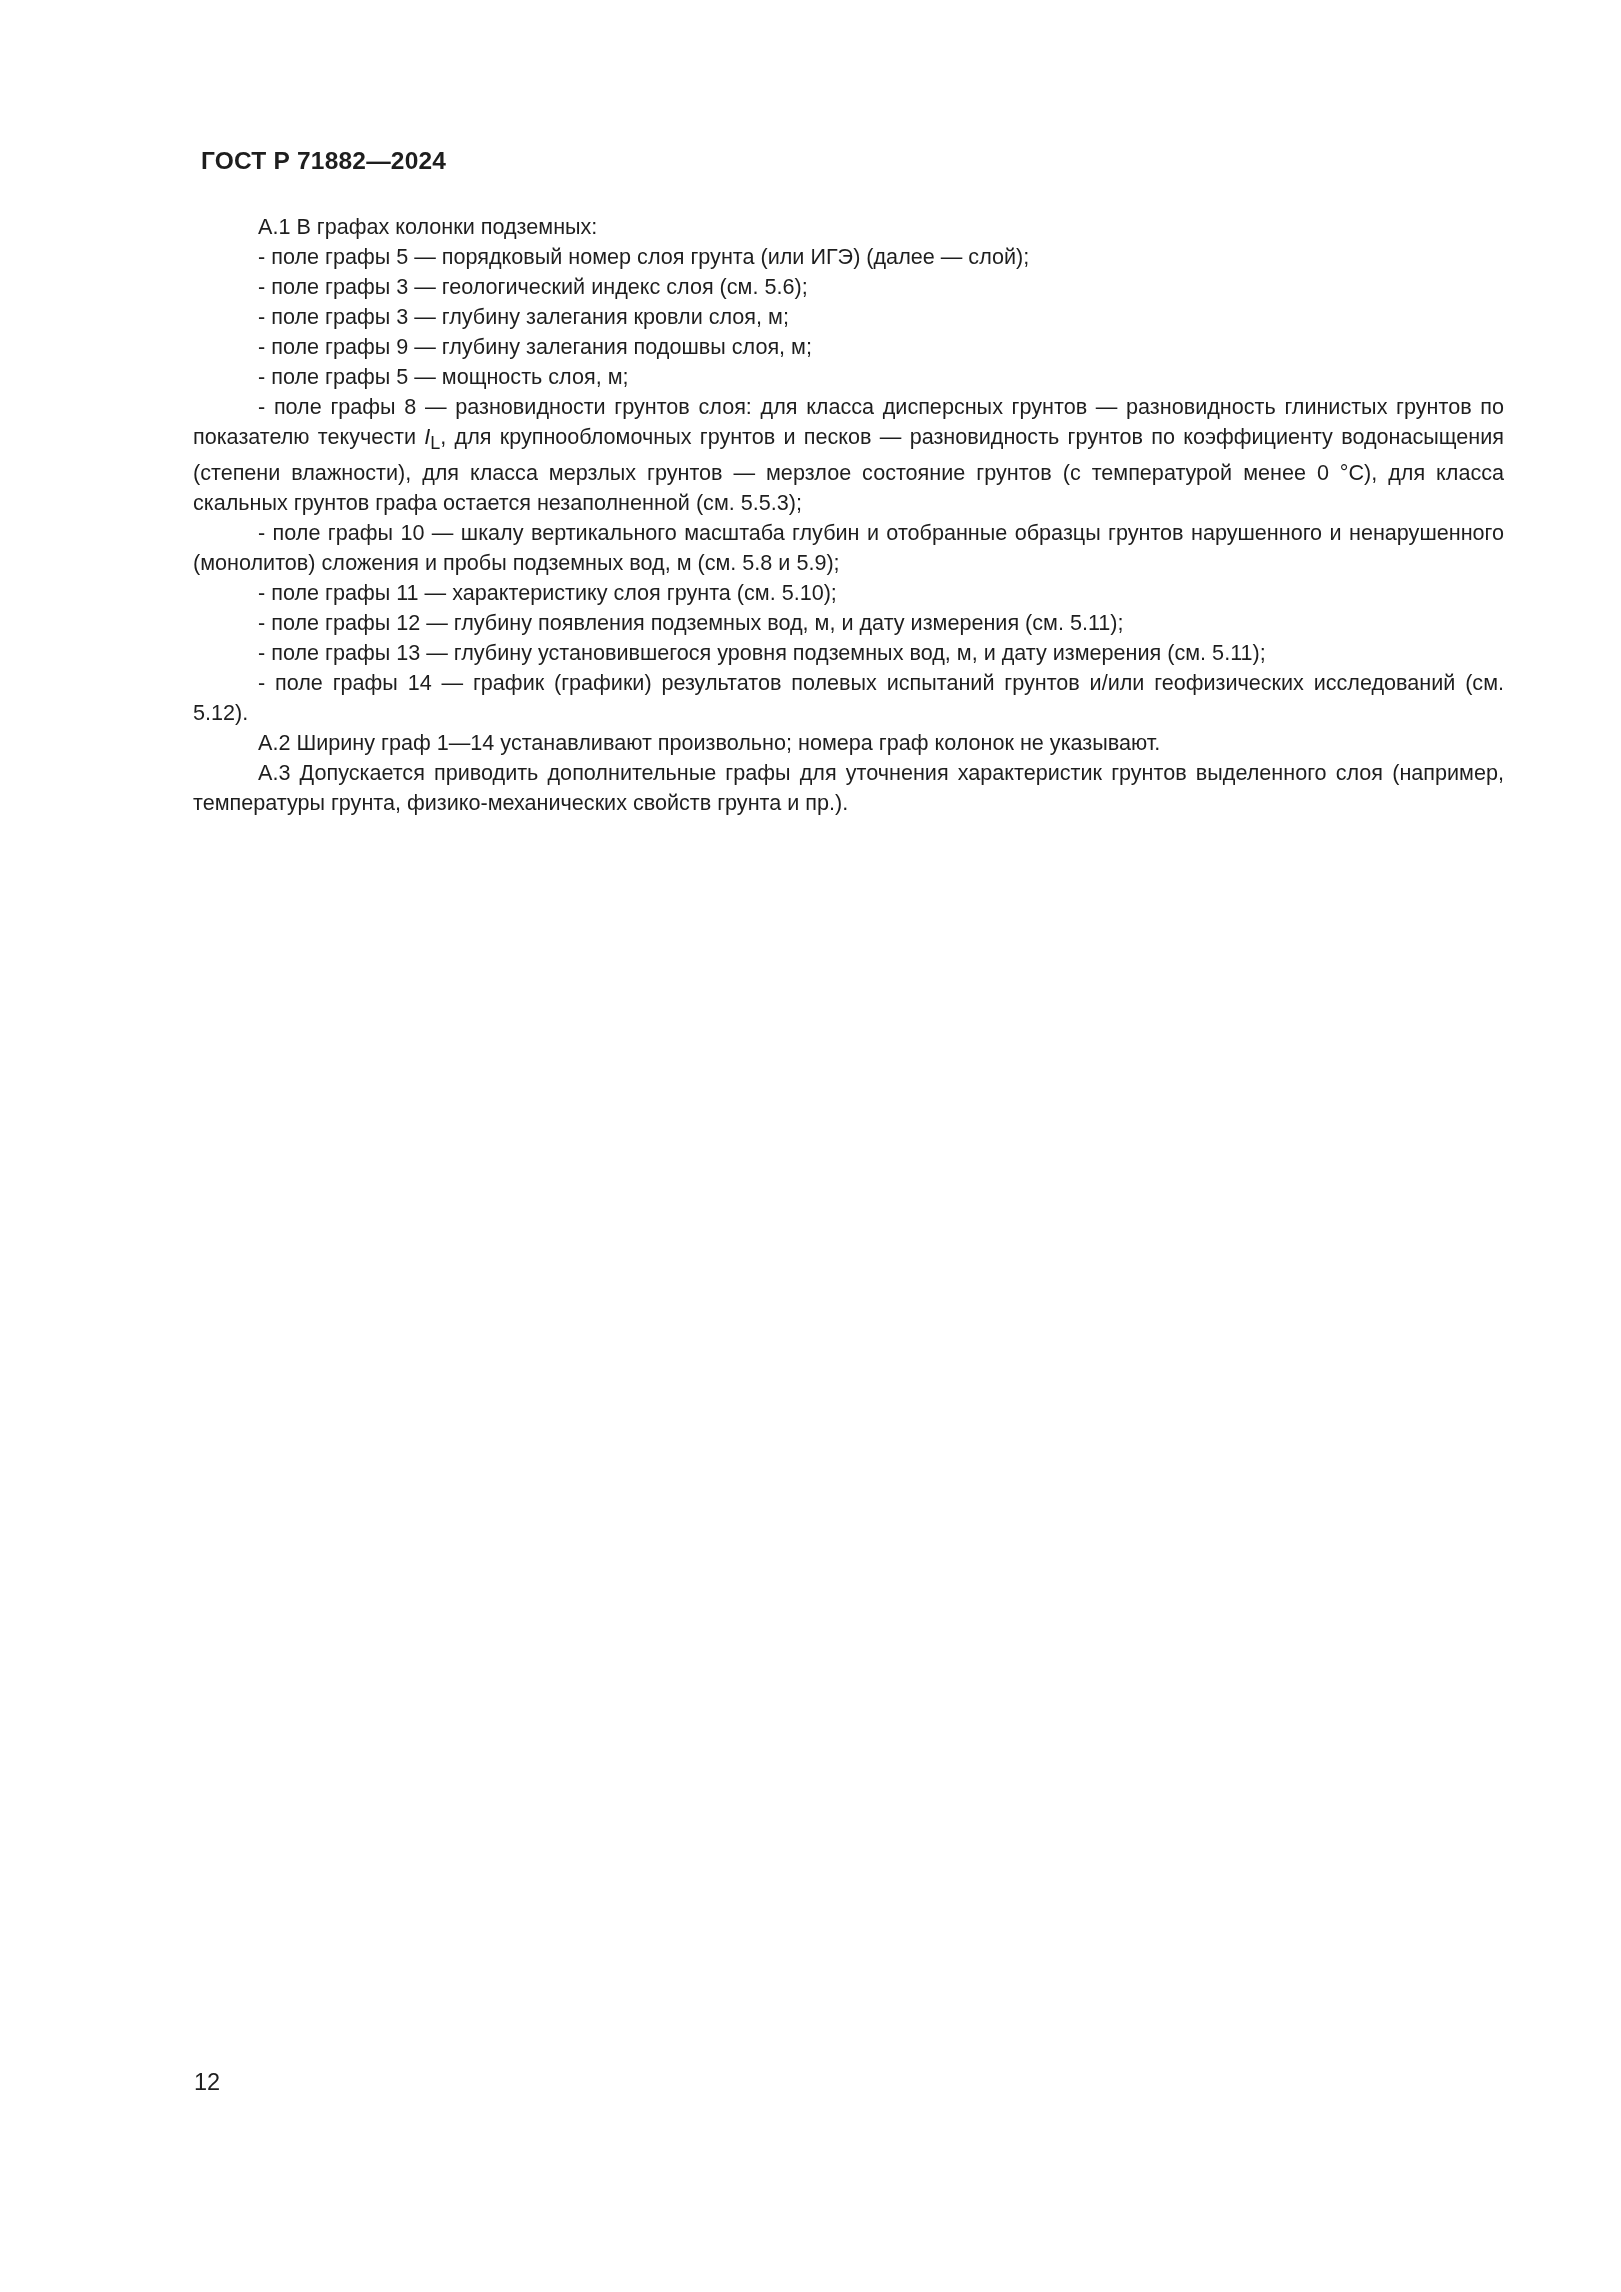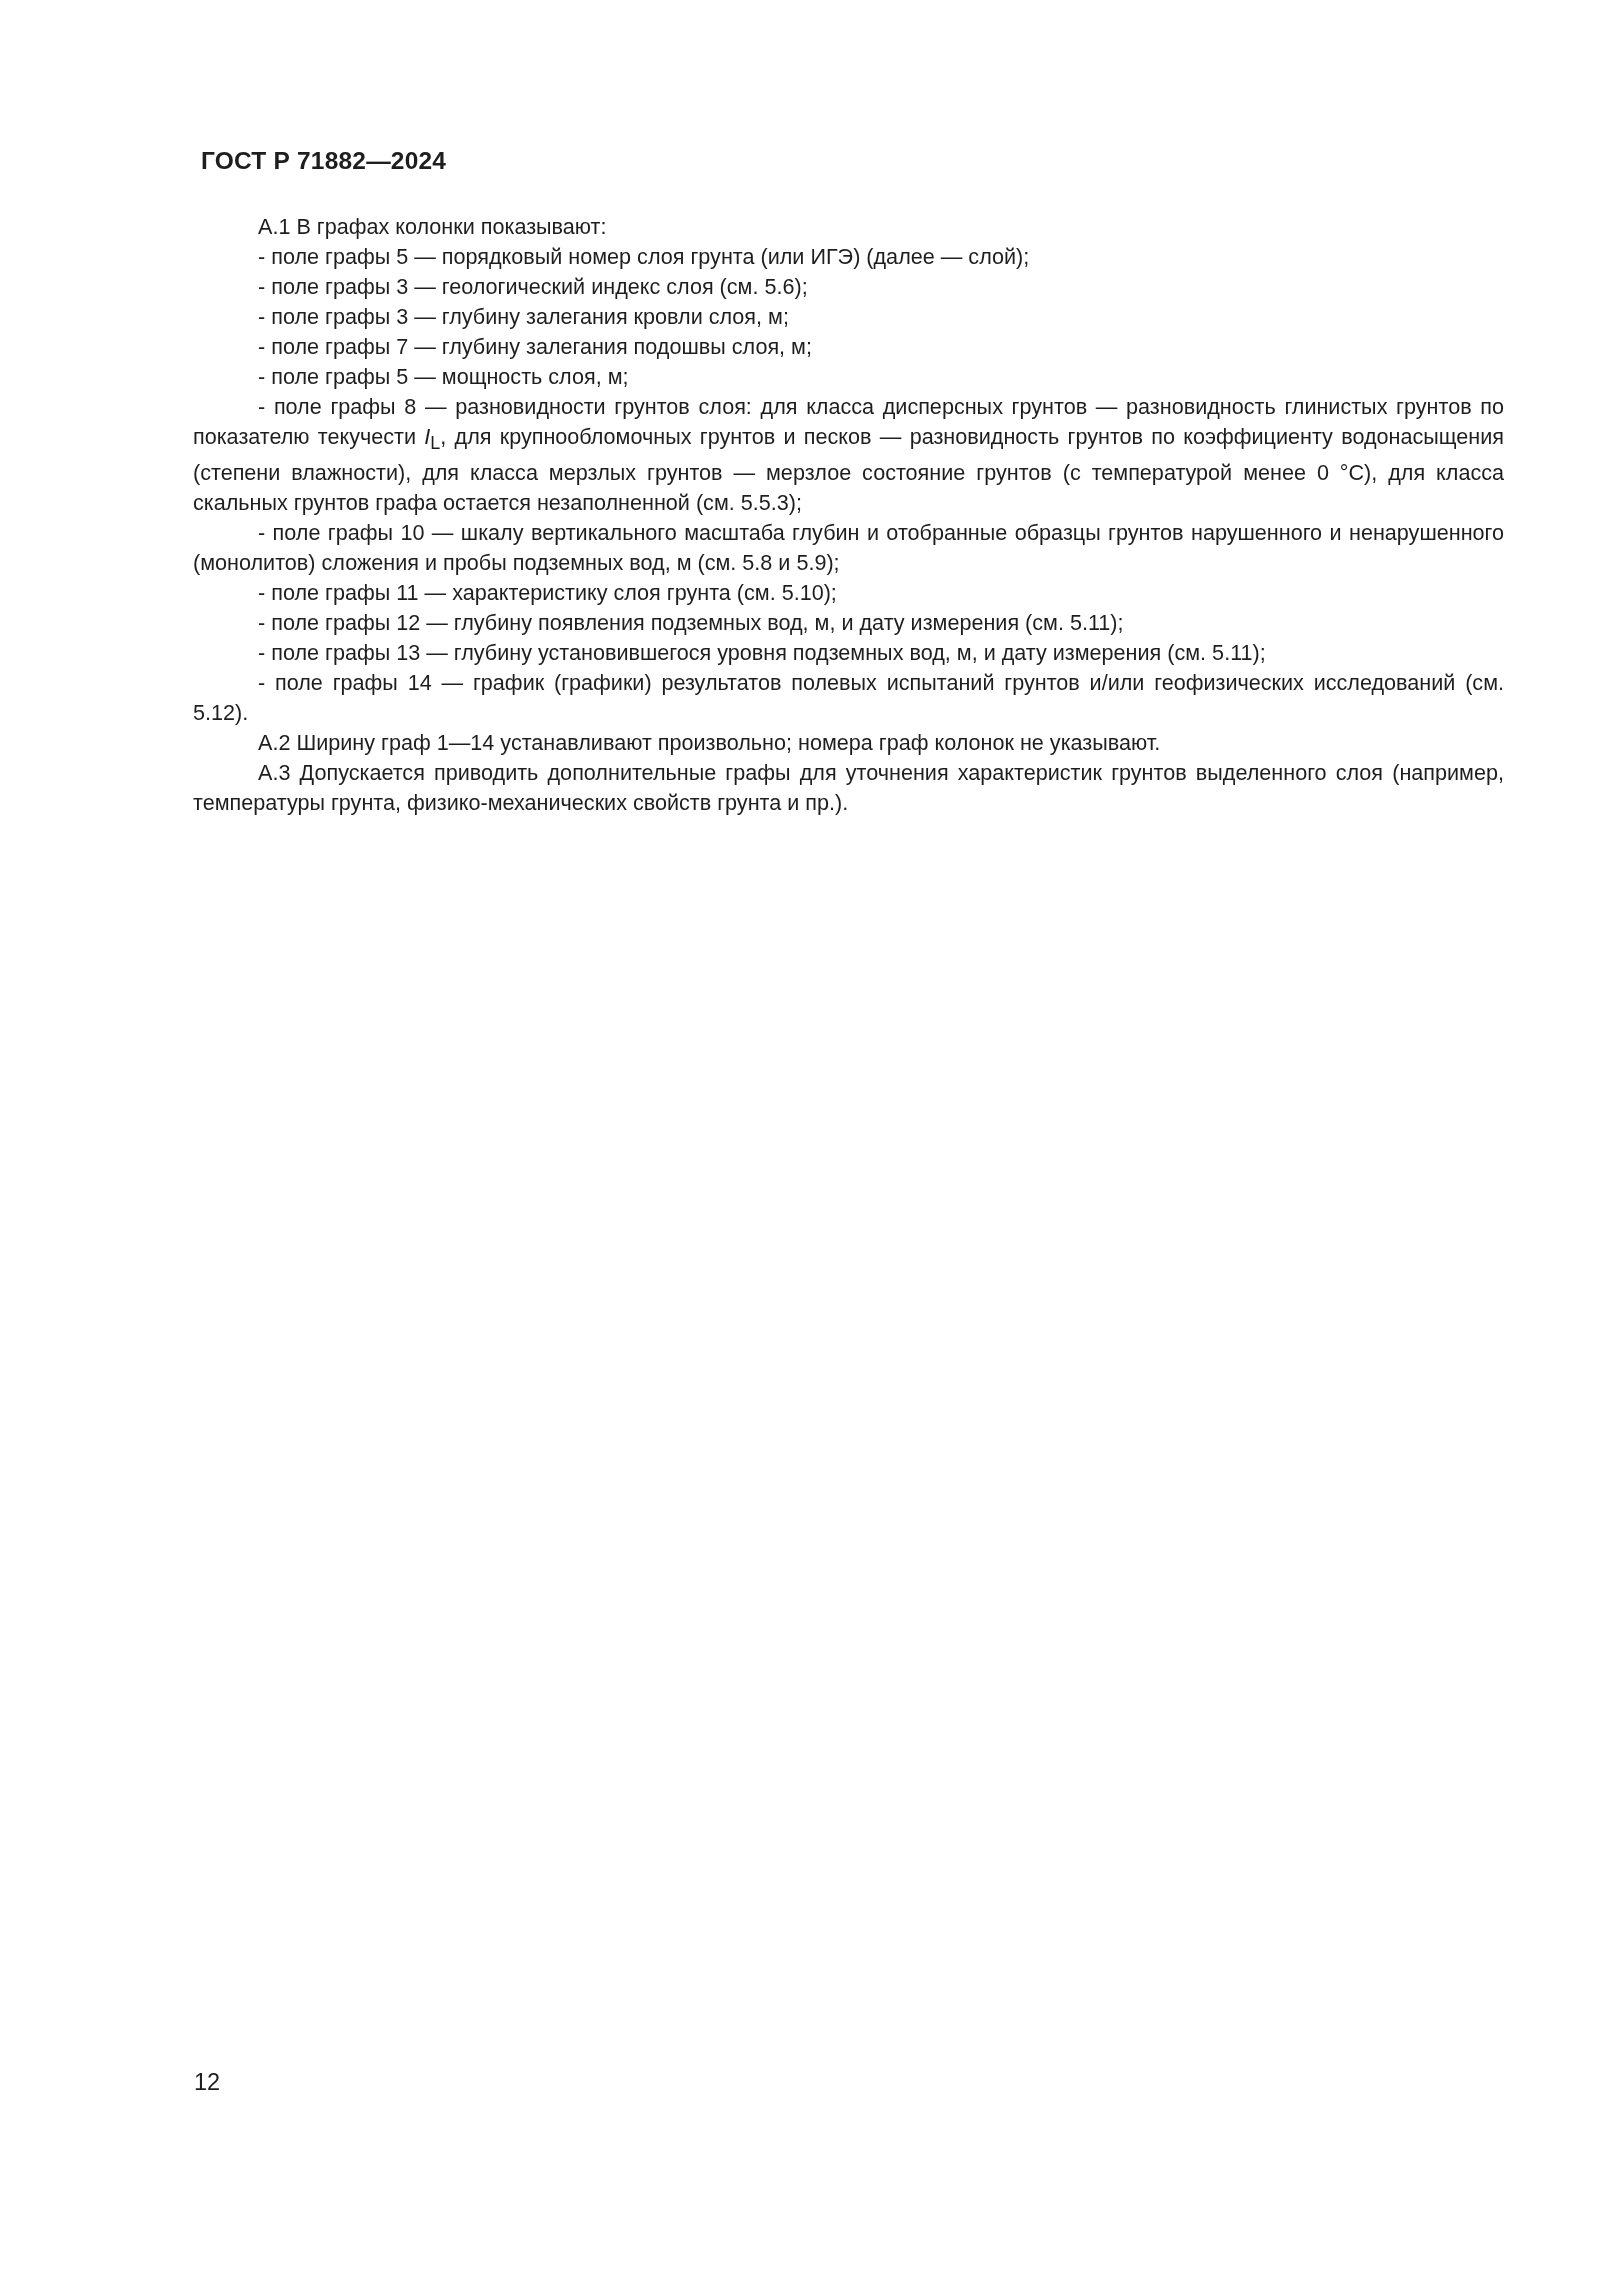--- a/index.html
+++ b/index.html
@@ -11,25 +11,25 @@
   .p.item { text-indent: 65px; }
   .sub { font-style: italic; }
   .pagenum { position: absolute; left: 194px; top: 2069px; font-size: 23.5px; }
 </style>
 </head>
 <body>
 
 <div class="header">ГОСТ Р 71882—2024</div>
 
 <div class="body">
-  <p class="p">А.1 В графах колонки показывают:</p>
+  <p class="p">А.1 В графах колонки подземных:</p>
   <p class="p item">- поле графы 5 — порядковый номер слоя грунта (или ИГЭ) (далее — слой);</p>
   <p class="p item">- поле графы 3 — геологический индекс слоя (см. 5.6);</p>
   <p class="p item">- поле графы 3 — глубину залегания кровли слоя, м;</p>
-  <p class="p item">- поле графы 7 — глубину залегания подошвы слоя, м;</p>
+  <p class="p item">- поле графы 9 — глубину залегания подошвы слоя, м;</p>
   <p class="p item">- поле графы 5 — мощность слоя, м;</p>
   <p class="p item"><span>- поле графы 8 — разновидности грунтов слоя: для класса дисперсных грунтов — разновидность глинистых грунтов по показателю текучести </span><span class="sub">I</span><sub>L</sub><span>, для крупнообломочных грунтов и песков — разновидность грунтов по коэффициенту водонасыщения (степени влажности), для класса мерзлых грунтов — мерзлое состояние грунтов (с температурой менее 0 °С), для класса скальных грунтов графа остается незаполненной (см. 5.5.3);</span></p>
   <p class="p item">- поле графы 10 — шкалу вертикального масштаба глубин и отобранные образцы грунтов нарушенного и ненарушенного (монолитов) сложения и пробы подземных вод, м (см. 5.8 и 5.9);</p>
   <p class="p item">- поле графы 11 — характеристику слоя грунта (см. 5.10);</p>
   <p class="p item">- поле графы 12 — глубину появления подземных вод, м, и дату измерения (см. 5.11);</p>
   <p class="p item">- поле графы 13 — глубину установившегося уровня подземных вод, м, и дату измерения (см. 5.11);</p>
   <p class="p item">- поле графы 14 — график (графики) результатов полевых испытаний грунтов и/или геофизических исследований (см. 5.12).</p>
   <p class="p">А.2 Ширину граф 1—14 устанавливают произвольно; номера граф колонок не указывают.</p>
   <p class="p">А.3 Допускается приводить дополнительные графы для уточнения характеристик грунтов выделенного слоя (например, температуры грунта, физико-механических свойств грунта и пр.).</p>
 </div>

